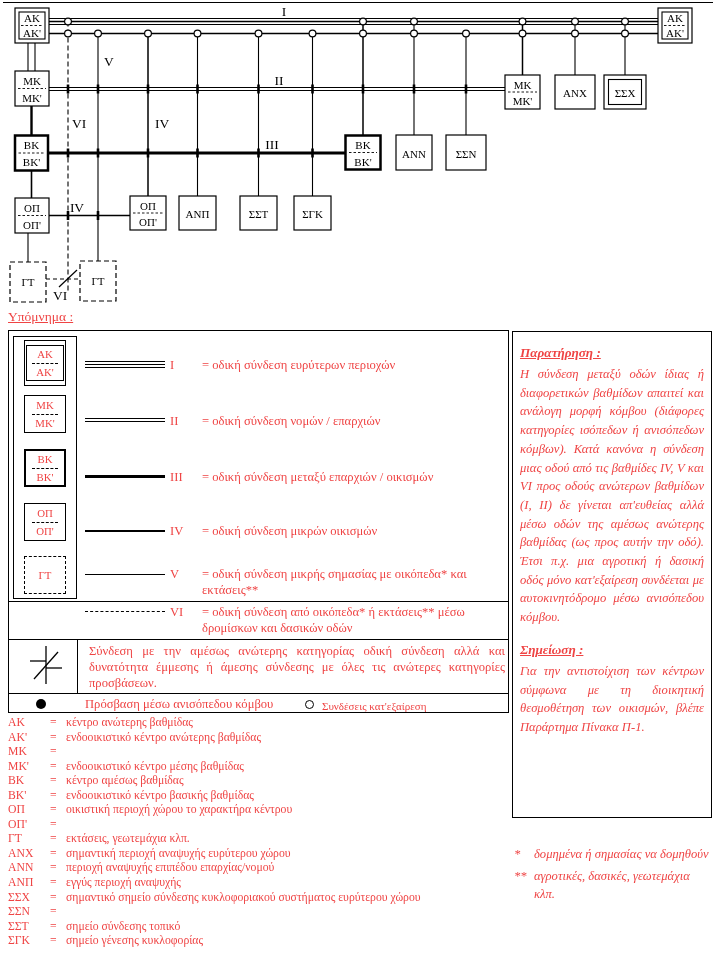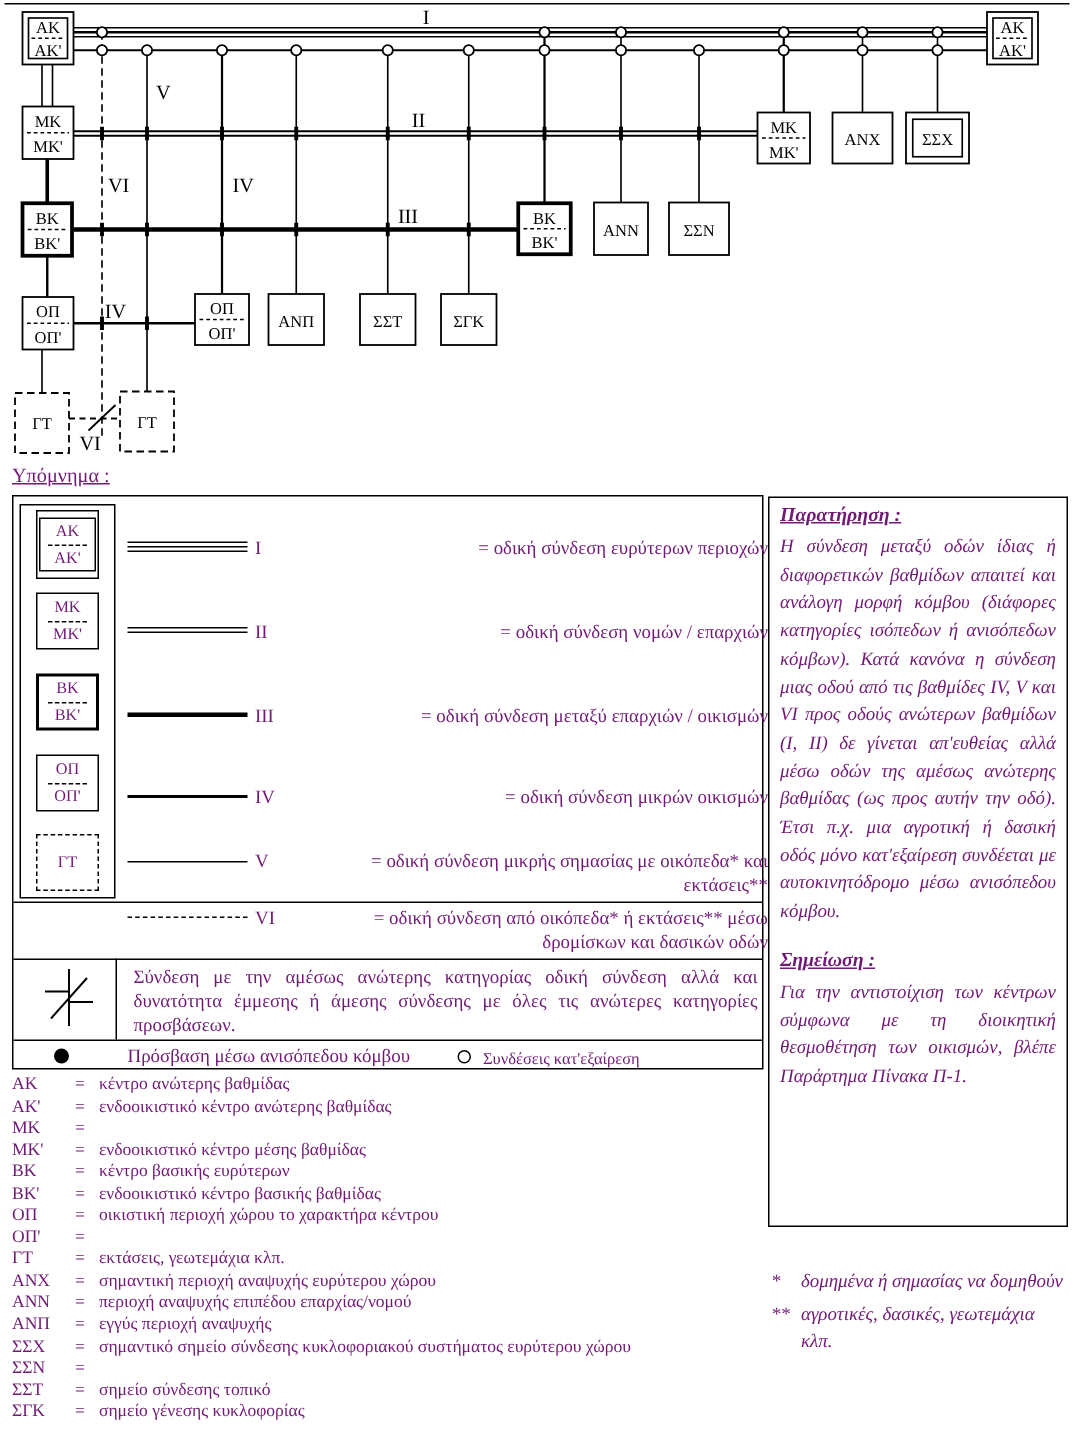--- a/index.html
+++ b/index.html
@@ -1,17 +1,17 @@
 <!DOCTYPE html>
 <html><head>
 <meta charset="utf-8">
 <style>
   * { margin:0; padding:0; box-sizing:border-box; }
   html,body { background:#fff; }
-  .page { position:relative; width:716px; height:955px; background:#fff; color:#701a75;
+  .page { position:relative; width:716px; height:955px; background:#fff; color:#ef4444;
           font-family:"Liberation Serif", serif; overflow:hidden; }
   .abs { position:absolute; }
   svg { display:block; }
   svg text { font-family:"Liberation Serif", serif; font-size:11px; fill:#000; }
   svg text.rlabel { font-size:13.5px; }
 
   .frameline { position:absolute; left:3px; top:2px; width:710px; border-top:1.3px solid #000; }
 
   .legend-title { position:absolute; left:8px; top:308px; font:13.5px/17px "Liberation Serif", serif;
                   text-decoration:underline; }
@@ -32,38 +32,38 @@
   .lineA { height:0; border-top:1.3px solid #000; }
   .lineA.mt { margin-top:2.2px; }
   .lineThick { height:0; border-top:3px solid #000; }
   .lineMed { height:0; border-top:2px solid #000; }
   .lineThin { height:0; border-top:1.3px solid #000; }
   .lineDash { height:0; border-top:1.3px dashed #000; }
 
   .lrow { position:absolute; left:161px; width:342px; display:flex;
           font:12.6px/15.6px "Liberation Serif", serif; }
   .lnum { width:32px; flex:none; }
-  .ldef { flex:1;text-align:right; }
+  .ldef { flex:1; }
 
   .hdiv { position:absolute; left:0; width:100%; border-top:1.1px solid #000; }
   .vdiv { position:absolute; border-left:1.1px solid #000; }
 
   .jsym { position:absolute; left:16px; top:312px; }
   .jtext { position:absolute; left:80px; top:313px; width:416px;
            font:12.6px/15.8px "Liberation Serif", serif; text-align:justify; }
 
   .dot { position:absolute; border-radius:50%; }
   .dot.filled { width:10px; height:10px; background:#000; }
   .dot.open { width:9px; height:9px; border:1.3px solid #000; background:#fff; }
   .dlabel { position:absolute; font:12.6px/15px "Liberation Serif", serif; white-space:nowrap; }
   .dlabel.small { font-size:11px; }
 
   
   .notebox { position:absolute; left:512px; top:331px; width:200px; height:487px;
-             border:1.2px solid #000; padding:2px 7px; }
+             border:1.2px solid #000; padding:12px 7px; }
   .nb-title { font:italic 700 13.2px/17px "Liberation Serif", serif; text-decoration:underline; }
   .nb-body { margin-top:4px; font:italic 12.6px/18.7px "Liberation Serif", serif; text-align:justify; }
   .mt14 { margin-top:14px; }
 
   .footnotes { position:absolute; left:514px; top:846px; width:198px;
                font:italic 12.6px/17.4px "Liberation Serif", serif; }
   .fnrow { display:flex; margin-bottom:5px; }
   .fnmark { width:20px; flex:none; }
   .fntext { flex:1; }
 
@@ -407,21 +407,21 @@
       <span class="aeq">=</span>
     </div>
     <div class="arow">
       <span class="aabbr">ΜΚ'</span>
       <span class="aeq">=</span>
       <span class="adef">ενδοοικιστικό κέντρο μέσης βαθμίδας</span>
     </div>
     <div class="arow">
       <span class="aabbr">ΒΚ</span>
       <span class="aeq">=</span>
-      <span class="adef">κέντρο βασικής ευρύτερων</span>
+      <span class="adef">κέντρο αμέσως βαθμίδας</span>
     </div>
     <div class="arow">
       <span class="aabbr">ΒΚ'</span>
       <span class="aeq">=</span>
       <span class="adef">ενδοοικιστικό κέντρο βασικής βαθμίδας</span>
     </div>
     <div class="arow">
       <span class="aabbr">ΟΠ</span>
       <span class="aeq">=</span>
       <span class="adef">οικιστική περιοχή χώρου το χαρακτήρα κέντρου</span>

